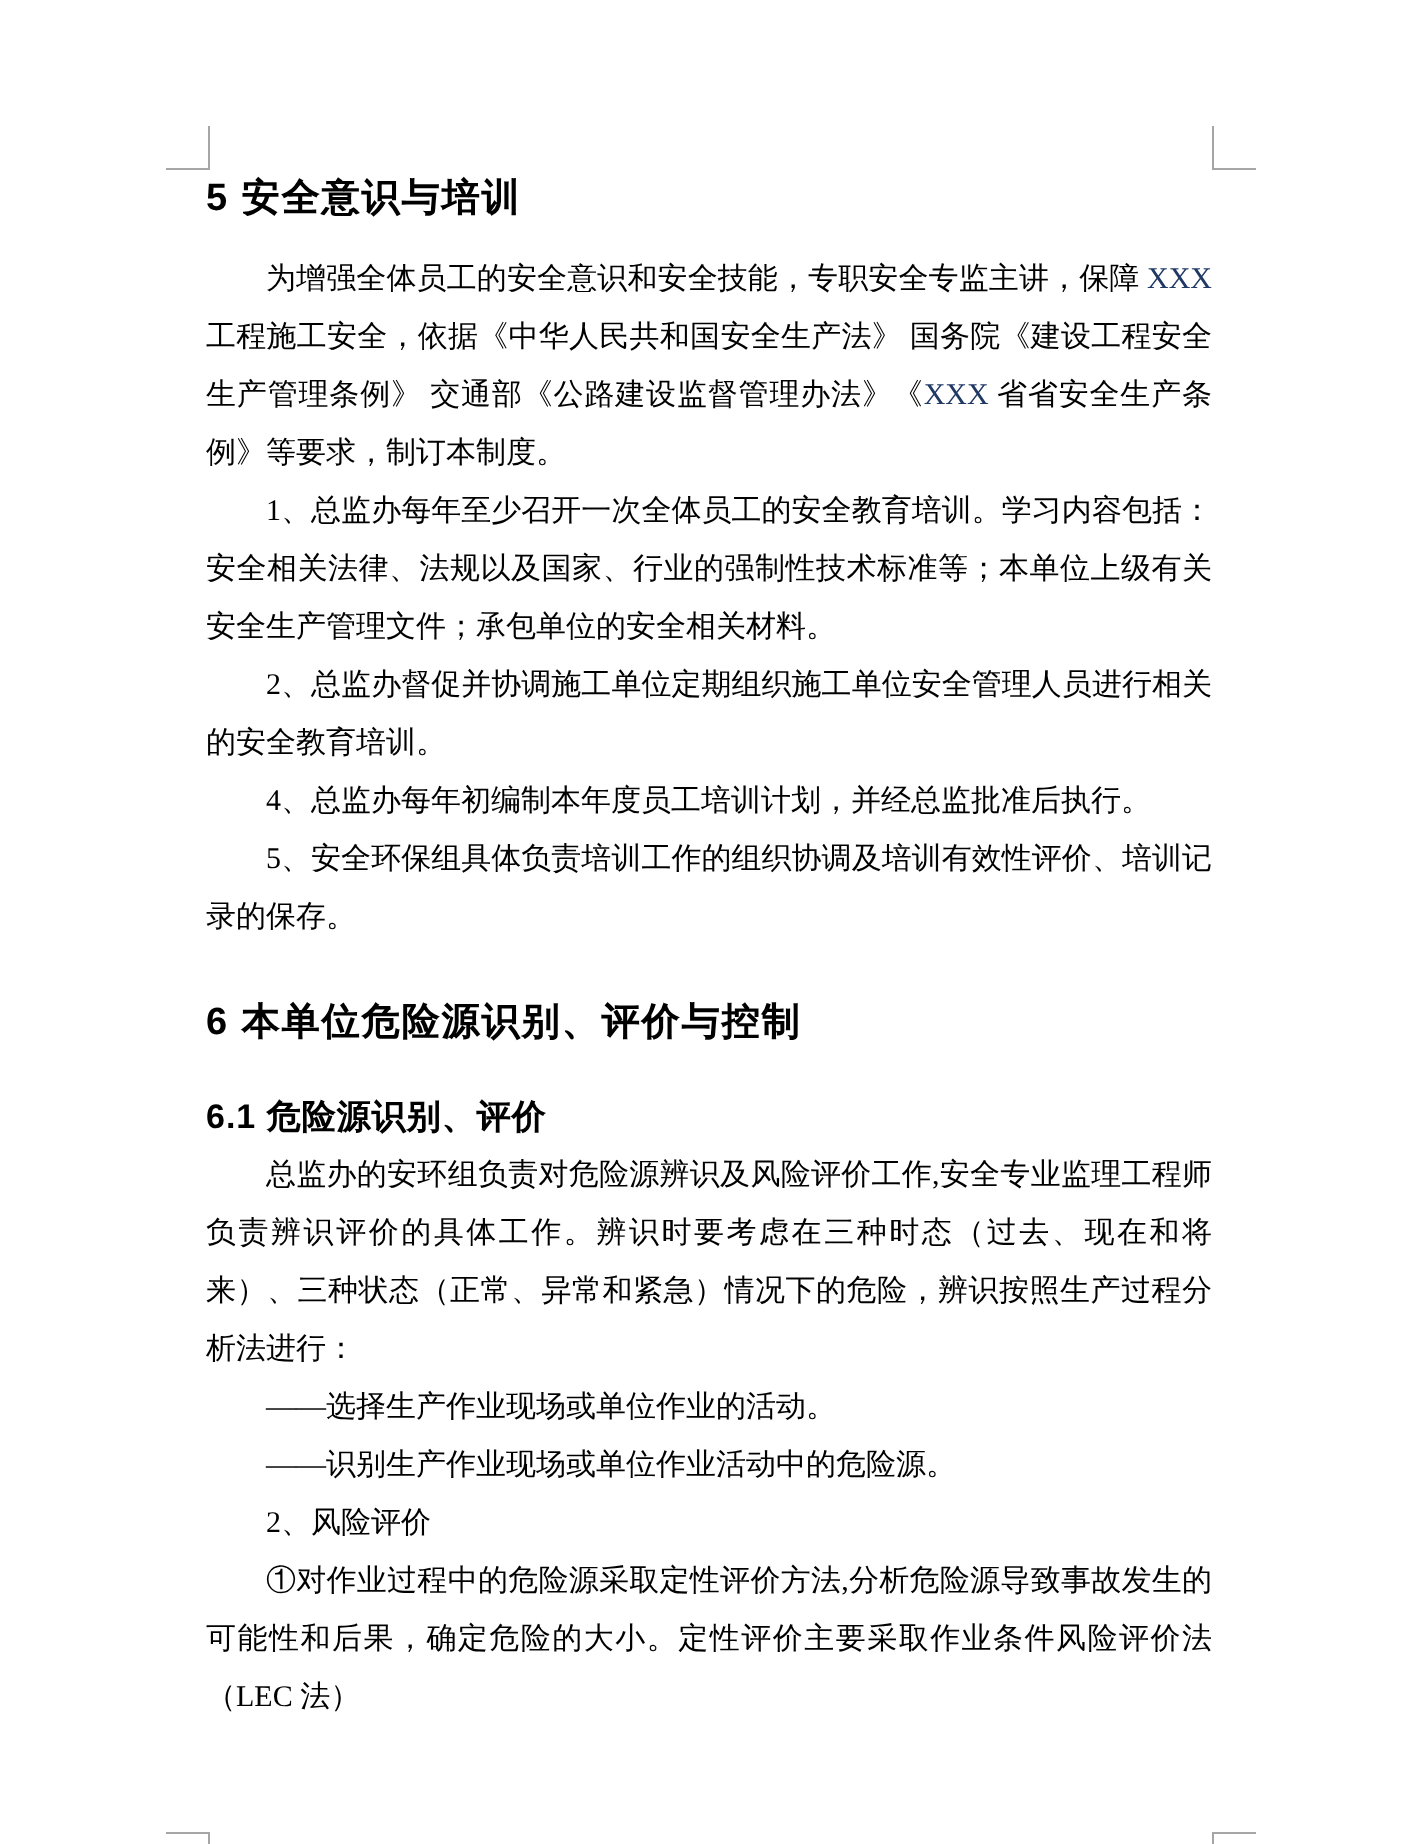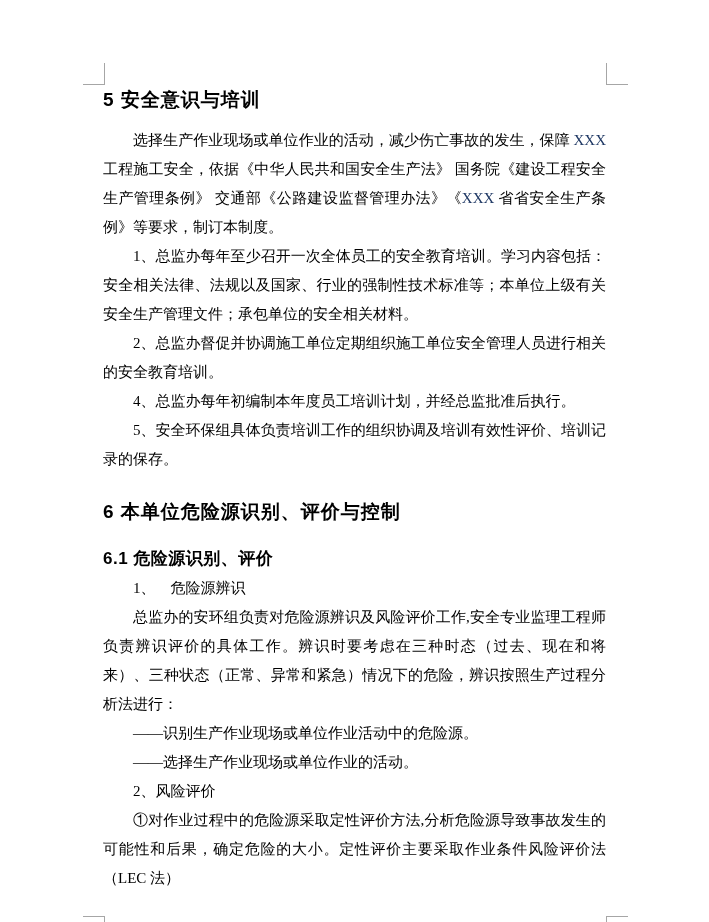--- a/index.html
+++ b/index.html
@@ -63,32 +63,31 @@
 
   <span class="crop tl"></span>
   <span class="crop tr"></span>
   <span class="crop bl"></span>
   <span class="crop br"></span>
 
   <div class="content">
 
     <div class="h-major">5 安全意识与培训</div>
 
-    <p><span>选择生产作业现场或单位作业的活动，减少伤亡事故的发生，保障 </span><span class="seg-accent">XXX</span><span> 工程施工安全，依据《中华人民共和国安全生产法》 国务院《建设工程安全生产管理条例》 交通部《公路建设监督管理办法》《</span><span class="seg-accent">XXX</span><span> 省省安全生产条例》等要求，制订本制度。</span></p>
+    <p><span>为增强全体员工的安全意识和安全技能，专职安全专监主讲，保障 </span><span class="seg-accent">XXX</span><span> 工程施工安全，依据《中华人民共和国安全生产法》 国务院《建设工程安全生产管理条例》 交通部《公路建设监督管理办法》《</span><span class="seg-accent">XXX</span><span> 省省安全生产条例》等要求，制订本制度。</span></p>
 
     <p>1、总监办每年至少召开一次全体员工的安全教育培训。学习内容包括：安全相关法律、法规以及国家、行业的强制性技术标准等；本单位上级有关安全生产管理文件；承包单位的安全相关材料。</p>
     <p>2、总监办督促并协调施工单位定期组织施工单位安全管理人员进行相关的安全教育培训。</p>
     <p>4、总监办每年初编制本年度员工培训计划，并经总监批准后执行。</p>
     <p>5、安全环保组具体负责培训工作的组织协调及培训有效性评价、培训记录的保存。</p>
 
     <div class="h-major mt">6 本单位危险源识别、评价与控制</div>
 
     <div class="h-minor">6.1 危险源识别、评价</div>
 
-    <p>1、　危险源辨识</p>
     <p>总监办的安环组负责对危险源辨识及风险评价工作,安全专业监理工程师负责辨识评价的具体工作。辨识时要考虑在三种时态（过去、现在和将来）、三种状态（正常、异常和紧急）情况下的危险，辨识按照生产过程分析法进行：</p>
+    <p>——选择生产作业现场或单位作业的活动。</p>
     <p>——识别生产作业现场或单位作业活动中的危险源。</p>
-    <p>——选择生产作业现场或单位作业的活动。</p>
     <p>2、风险评价</p>
     <p>①对作业过程中的危险源采取定性评价方法,分析危险源导致事故发生的可能性和后果，确定危险的大小。定性评价主要采取作业条件风险评价法（LEC 法）</p>
 
   </div>
 </div>
 
 </body></html>

